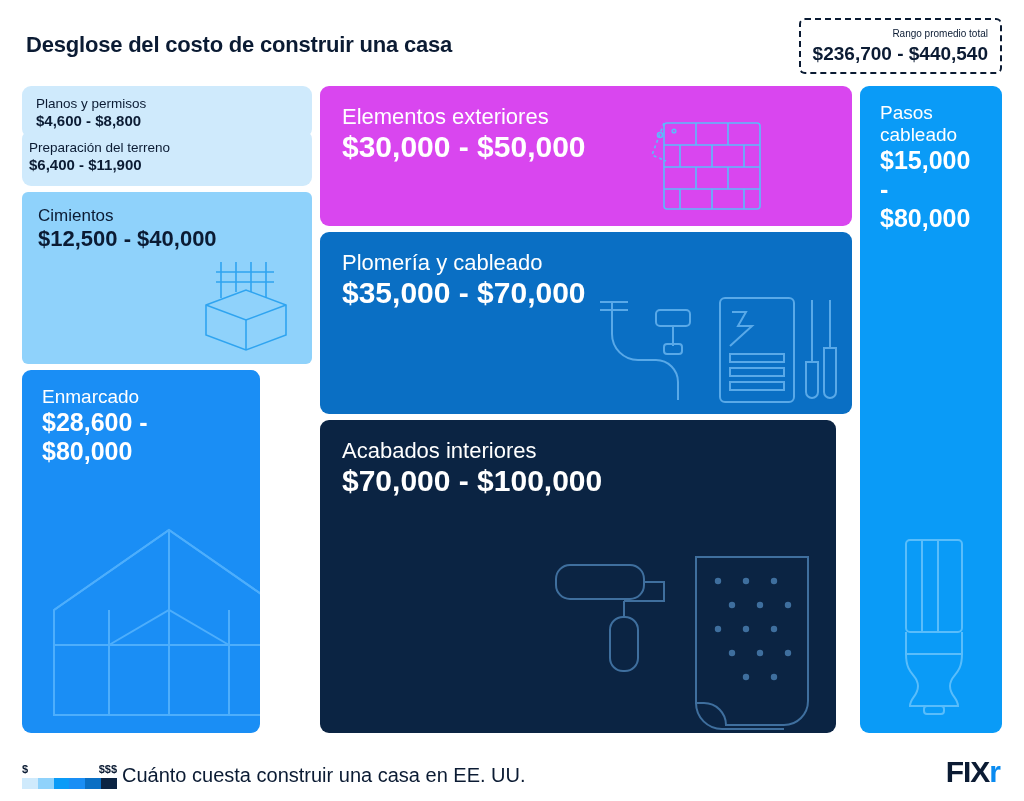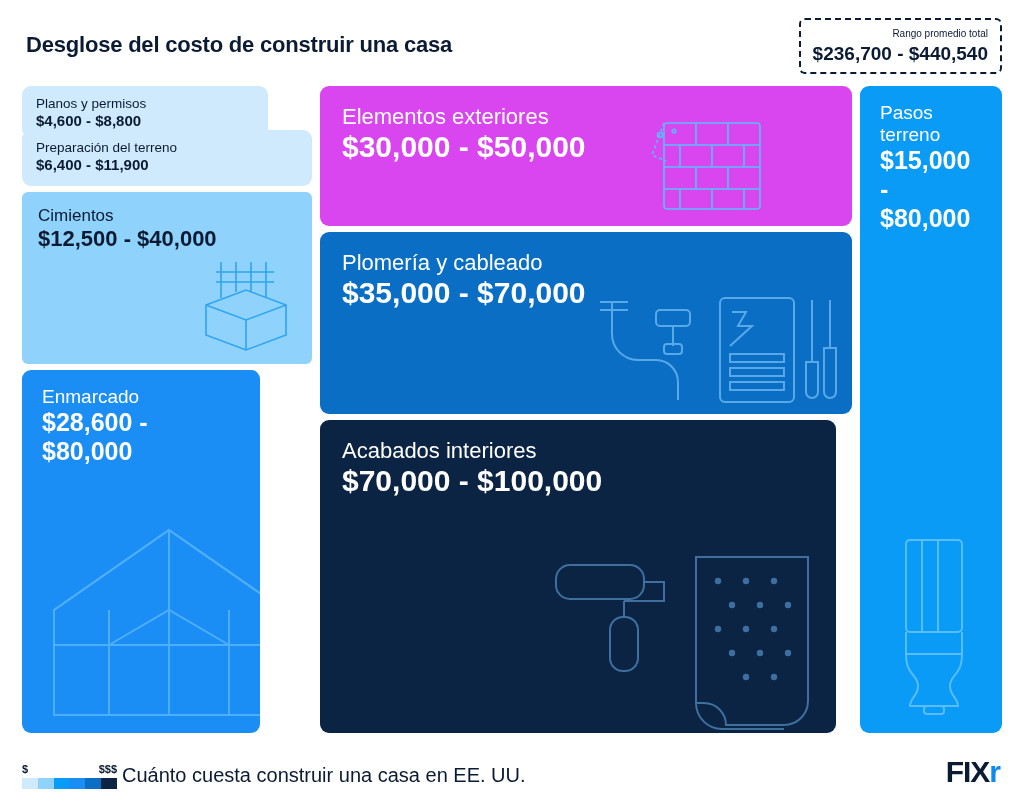--- a/index.html
+++ b/index.html
@@ -97,26 +97,26 @@
 
 <div id="root">
 
   <div class="title">Desglose del costo de construir una casa</div>
 
   <div class="total-box">
     <div class="total-label">Rango promedio total</div>
     <div class="total-value">$236,700 - $440,540</div>
   </div>
 
-  <div class="tile tile-sm" style="left:22px; top:86px; width:246px; height:52px; background:#cfeafc;">
+  <div class="tile tile-sm" style="left:22px; top:86px; width:290px; height:52px; background:#cfeafc;">
     <span class="label t-dark">Planos y permisos</span>
     <span class="value t-dark">$4,600 - $8,800</span>
   </div>
 
-  <div class="tile tile-sm" style="left:22px; top:130px; width:290px; height:56px; background:#cfeafc;">
+  <div class="tile tile-sm" style="left:22px; top:130px; width:290px; height:56px; background:#cfeafc;padding-left:7px;">
     <span class="label t-dark">Preparación del terreno</span>
     <span class="value t-dark">$6,400 - $11,900</span>
   </div>
 
   <div class="tile tile-md" style="left:22px; top:192px; width:290px; height:172px; background:#8fd2fb;border-radius:6px;">
     <span class="label t-dark">Cimientos</span>
     <span class="value t-dark">$12,500 - $40,000</span>
     <svg class="art" style="right:6px; bottom:4px;" width="120" height="110" viewBox="0 0 120 110" fill="none" stroke="#2fa4f0" stroke-width="1.6">
       <path d="M20 55 L60 40 L100 55 L100 85 L60 100 L20 85 Z"></path>
       <path d="M20 55 L60 70 L100 55"></path>
@@ -195,21 +195,21 @@
       <circle cx="228" cy="86" r="2.2" fill="#3f6f9e"></circle>
       <circle cx="186" cy="110" r="2.2" fill="#3f6f9e"></circle>
       <circle cx="214" cy="110" r="2.2" fill="#3f6f9e"></circle>
       <circle cx="242" cy="110" r="2.2" fill="#3f6f9e"></circle>
       <circle cx="200" cy="134" r="2.2" fill="#3f6f9e"></circle>
       <circle cx="228" cy="134" r="2.2" fill="#3f6f9e"></circle>
     </svg>
   </div>
 
   <div class="tile tile-lg" style="left:860px; top:86px; width:142px; height:647px; background:#0a9bf7;">
-    <span class="label t-light">Pasos terreno</span>
+    <span class="label t-light">Pasos cableado</span>
     <span class="value t-light">$15,000 - $80,000</span>
     <svg class="art" style="left:22px; bottom:14px;" width="110" height="185" viewBox="0 0 110 185" fill="none" stroke="#59bdfb" stroke-width="2">
       <rect x="24" y="6" width="56" height="92" rx="4"></rect>
       <path d="M24 98 L24 120 L80 120 L80 98"></path>
       <path d="M24 120 C24 142 36 140 36 152 C36 162 28 164 28 172 L76 172 C76 164 68 162 68 152 C68 140 80 142 80 120"></path>
       <path d="M40 6 L40 98 M56 6 L56 98"></path>
       <rect x="42" y="172" width="20" height="8" rx="3"></rect>
     </svg>
   </div>
 

